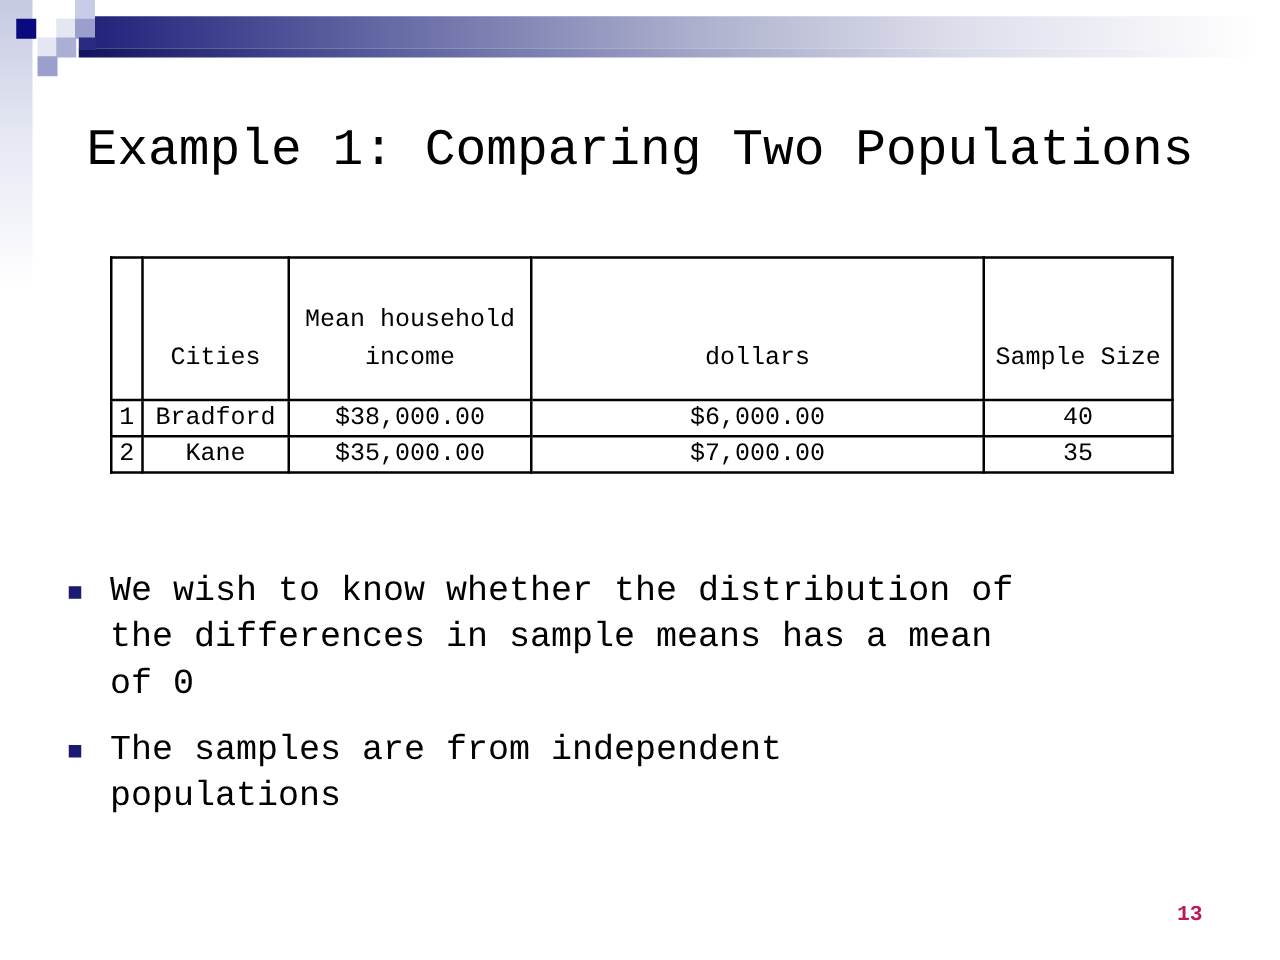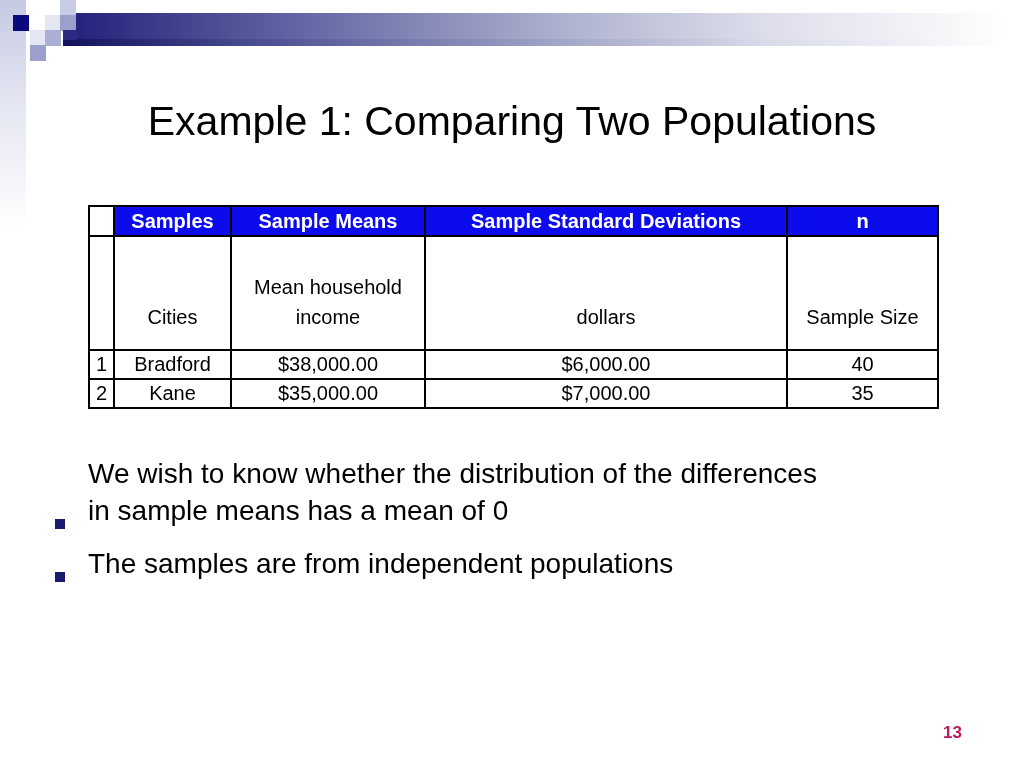--- a/index.html
+++ b/index.html
@@ -1,21 +1,21 @@
 <!DOCTYPE html>
 <html><head>
 <meta charset="utf-8">
 <style>
   html, body { margin: 0; padding: 0; background: #888; }
   .slide {
     position: relative;
     width: 1024px; height: 768px;
     background: #ffffff;
     overflow: hidden;
-    font-family: Liberation Sans, sans-serif;
+    font-family: Liberation Mono, monospace;
   }
 
   
   .left-strip {
     position: absolute; left: 0; top: 0; width: 26px; height: 230px;
     background: linear-gradient(to bottom, #c6cae2 0%, #e4e6f2 45%, #ffffff 100%);
   }
   .bar-top {
     position: absolute; left: 75px; top: 13px; width: 932px; height: 26px;
     background: linear-gradient(to right, #23237c 0%, #5a5e9e 21%, #b0b3cf 53%, #dddeeb 74%, #ffffff 100%);
@@ -67,21 +67,21 @@
   }
   tr.datarow td { height: 27px; text-align: center; vertical-align: middle; }
   td.rownum { text-align: right; padding-right: 3px; }
 
   
   .bullets {
     position: absolute; left: 55px; top: 455px; width: 770px;
     list-style: none; margin: 0; padding: 0;
   }
   .bullets li {
-    display: flex; align-items: flex-end;
+    display: flex; align-items: flex-start;
     margin-bottom: 16px;
   }
   .bullet-marker {
     flex: 0 0 auto;
     width: 10px; height: 10px; background: #1a1a70;
     margin: 14px 23px 0 0;
   }
   .bullet-text {
     font-size: 28px; line-height: 37px; color: #000;
     max-width: 730px;
@@ -114,27 +114,20 @@
 
   <table class="datatable">
     <colgroup>
       <col style="width:25px">
       <col style="width:117px">
       <col style="width:194px">
       <col style="width:362px">
       <col style="width:151px">
     </colgroup>
     <tbody>
-      <tr>
-        <td class="ghost"></td>
-        <th>Samples</th>
-        <th>Sample Means</th>
-        <th>Sample Standard Deviations</th>
-        <th>n</th>
-      </tr>
       <tr class="subhead">
         <td class="ghost"></td>
         <td>Cities</td>
         <td>Mean household income</td>
         <td>dollars</td>
         <td>Sample Size</td>
       </tr>
       <tr class="datarow">
         <td class="rownum">1</td>
         <td>Bradford</td>

